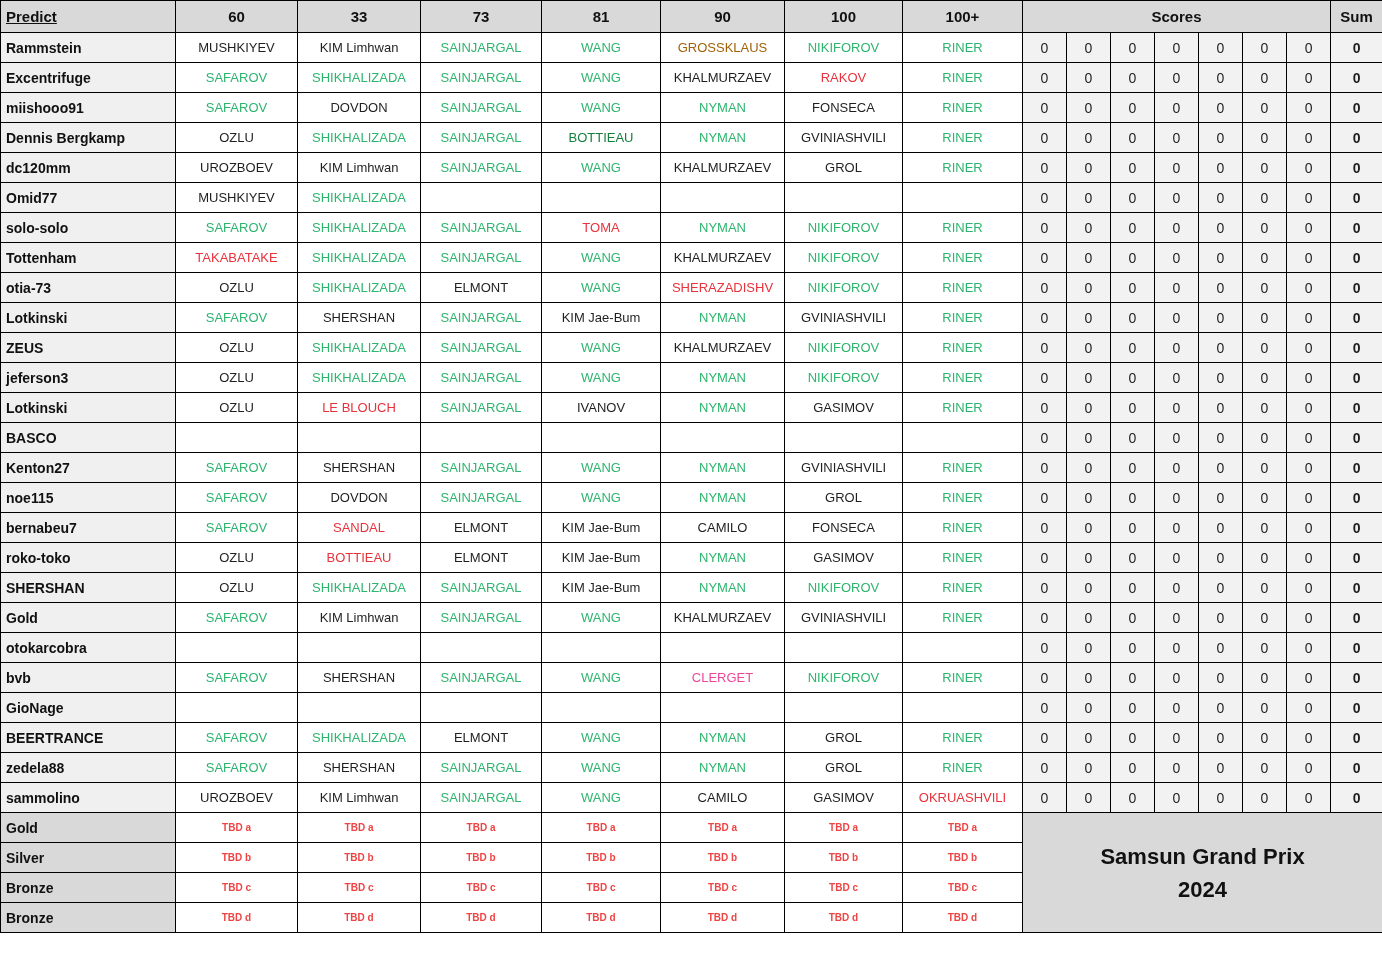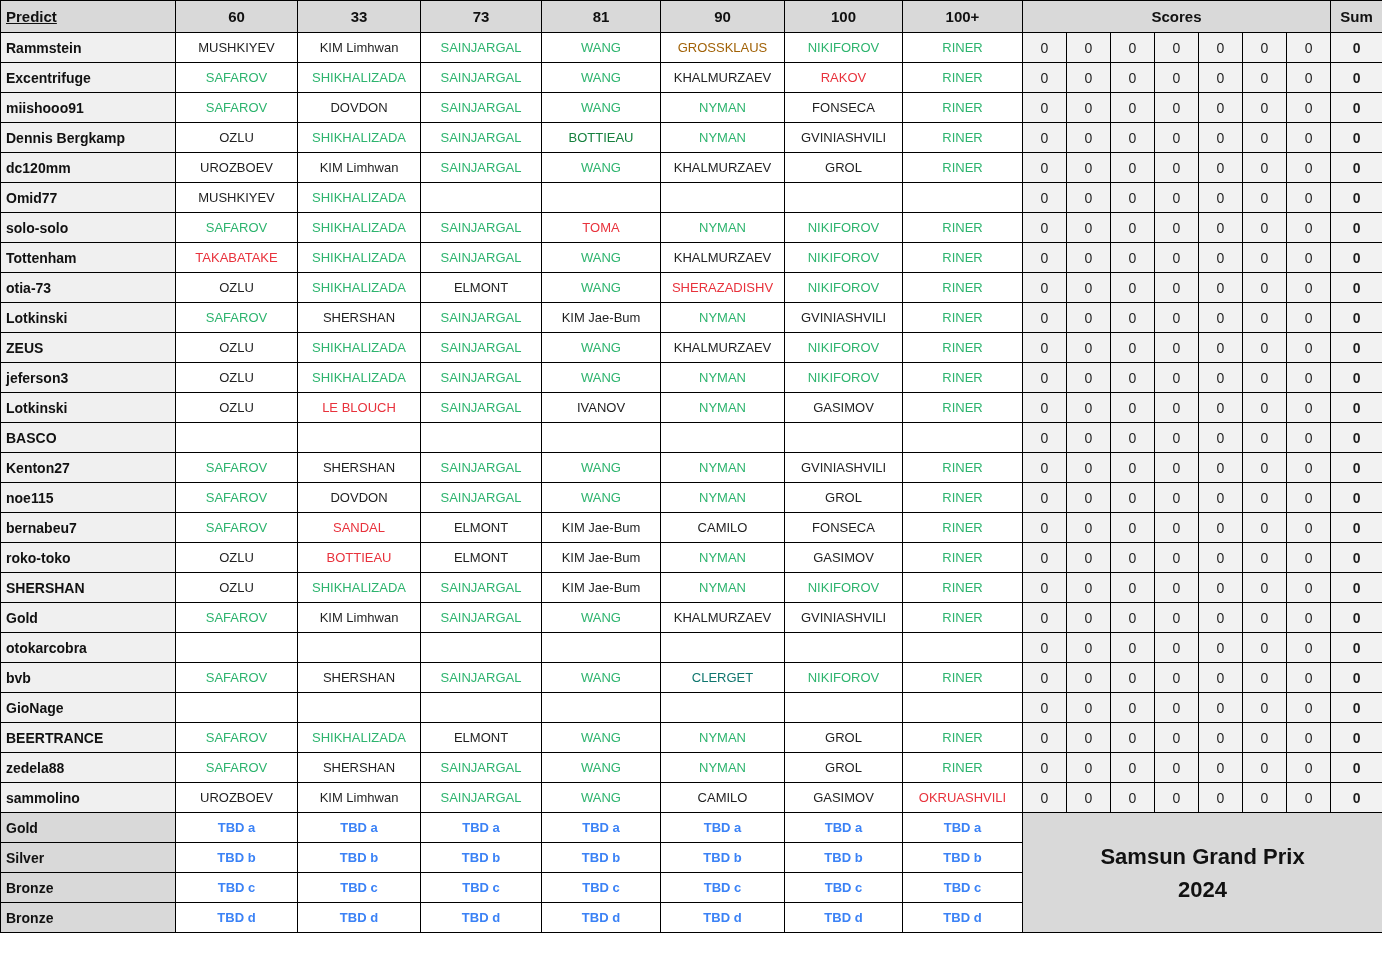--- a/index.html
+++ b/index.html
@@ -22,21 +22,21 @@
     background:#F0F0F0;text-align:left;font-weight:bold;padding-left:5px;
     font-size:14px;color:#111;
   }
   td.pick{font-size:13px;}
   td.score{background:#F2F2F2;font-size:14px;}
   td.sum{background:#F2F2F2;font-size:14px;font-weight:bold;}
   td.medal-name{
     background:#D9D9D9;text-align:left;font-weight:bold;padding-left:5px;
     font-size:14px;color:#111;
   }
-  td.medal-val{font-weight:bold;font-size:13px;color:#3b82f6;}
+  td.medal-val{font-weight:bold;font-size:10px;color:#ef4444;}
   td.footer-cell{
     background:#D9D9D9;text-align:center;font-weight:bold;font-size:22px;
     color:#111;line-height:1.5;
   }
 </style>
 </head>
 <body>
 
 <div class="sheet">
   <table>
@@ -450,21 +450,21 @@
           <td class="score">0</td>
           <td class="score">0</td>
           <td class="sum">0</td>
         </tr>
         <tr>
           <td class="name">bvb</td>
           <td class="pick" style="color: rgb(45, 180, 110);">SAFAROV</td>
           <td class="pick" style="color: rgb(31, 31, 31);">SHERSHAN</td>
           <td class="pick" style="color: rgb(45, 180, 110);">SAINJARGAL</td>
           <td class="pick" style="color: rgb(45, 180, 110);">WANG</td>
-          <td class="pick" style="color: #0f766e;">CLERGET</td>
+          <td class="pick" style="color: #ec4899;">CLERGET</td>
           <td class="pick" style="color: rgb(45, 180, 110);">NIKIFOROV</td>
           <td class="pick" style="color: rgb(45, 180, 110);">RINER</td>
           <td class="score">0</td>
           <td class="score">0</td>
           <td class="score">0</td>
           <td class="score">0</td>
           <td class="score">0</td>
           <td class="score">0</td>
           <td class="score">0</td>
           <td class="sum">0</td>

